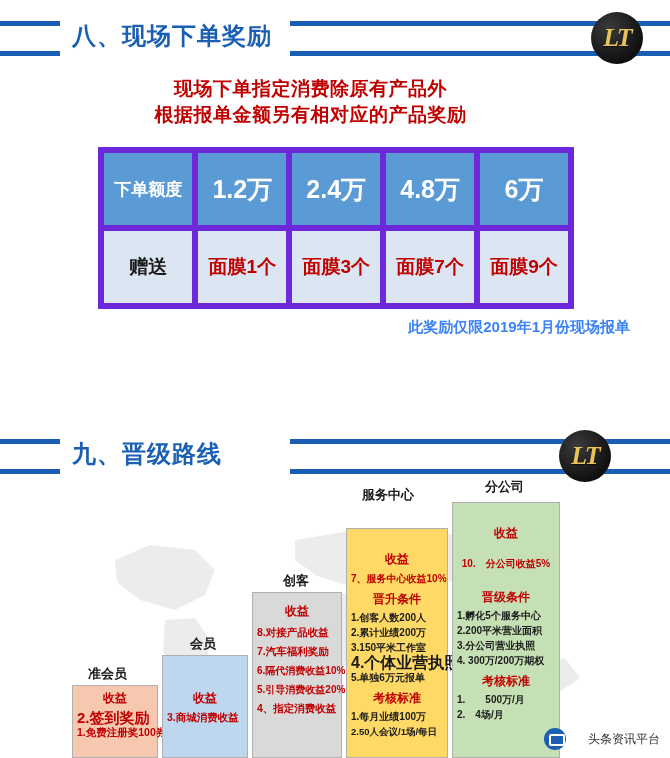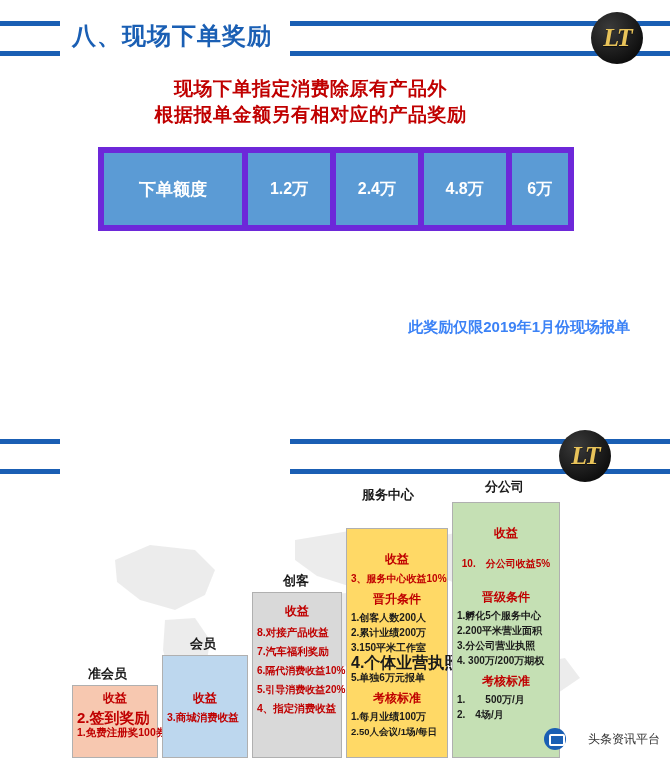--- a/index.html
+++ b/index.html
@@ -106,21 +106,21 @@
   }
   .reward-table td {
     border: 6px solid #6d28d9;
     text-align: center;
     vertical-align: middle;
   }
   .reward-table tr.row-head td {
     background: #5b9bd5;
     color: #ffffff;
     height: 70px;
-    font-size: 16px;
+    font-size: 25px;
     font-weight: bold;
   }
   .reward-table tr.row-head td.first {
     background: #5b9bd5;
     font-size: 17px;
   }
   .reward-table tr.row-body td {
     background: #dce6f2;
     color: #c00000;
     height: 70px;
@@ -251,29 +251,37 @@
 
 <table class="reward-table">
   <tbody>
       <tr class="row-head">
     <td class="first">下单额度</td>
     <td>1.2万</td>
     <td>2.4万</td>
     <td>4.8万</td>
     <td>6万</td>
   </tr>
+  <tr class="row-body">
+    <td class="first">赠送</td>
+    <td>面膜1个</td>
+    <td>面膜3个</td>
+    <td>面膜7个</td>
+    <td>面膜9个</td>
+  </tr>
 </tbody>
   </table>
 
 <div class="reward-note">此奖励仅限2019年1月份现场报单</div>
 
 <div class="section-header" id="sec2">
   <div class="hdr-bar-top"></div>
   <div class="hdr-bar-bottom"></div>
   <div class="hdr-white-block"></div>
+  <div class="hdr-title">九、晋级路线</div>
   <div class="hdr-logo">
     <div class="logo-circle">
       <span class="logo-text">LT</span>
     </div>
   </div>
 </div>
 
 <svg class="worldmap" viewBox="0 0 560 230">
   <g fill="#9a9a9a">
     <path d="M60,60 L95,45 L140,50 L160,70 L150,95 L120,110 L85,100 L62,82 Z"></path>
@@ -305,21 +313,21 @@
   <div class="col-line red" style="font-size:10.5px;line-height:19px">8.对接产品收益</div>
   <div class="col-line red" style="font-size:10.5px;line-height:19px">7.汽车福利奖励</div>
   <div class="col-line red" style="font-size:10px;line-height:19px">6.隔代消费收益10%</div>
   <div class="col-line red" style="font-size:10px;line-height:19px">5.引导消费收益20%</div>
   <div class="col-line red" style="font-size:10.5px;line-height:19px">4、指定消费收益</div>
 </div>
 
 <div class="col-label" id="col4-label">服务中心</div>
 <div class="col" id="col4">
   <div class="col-sub" style="margin-top:18px">收益</div>
-  <div class="col-line red" style="font-size:10px;text-align:center">3、服务中心收益10%</div>
+  <div class="col-line red" style="font-size:10px;text-align:center">7、服务中心收益10%</div>
   <div class="sub-head">晋升条件</div>
   <div class="col-line" style="font-size:10px">1.创客人数200人</div>
   <div class="col-line" style="font-size:10px">2.累计业绩200万</div>
   <div class="col-line" style="font-size:10px">3.150平米工作室</div>
   <div class="col-line" style="font-size:16px">4.个体业营执照</div>
   <div class="col-line" style="font-size:10px">5.单独6万元报单</div>
   <div class="sub-head">考核标准</div>
   <div class="col-line" style="font-size:10px">1.每月业绩100万</div>
   <div class="col-line" style="font-size:9.5px">2.50人会议/1场/每日</div>
 </div>

